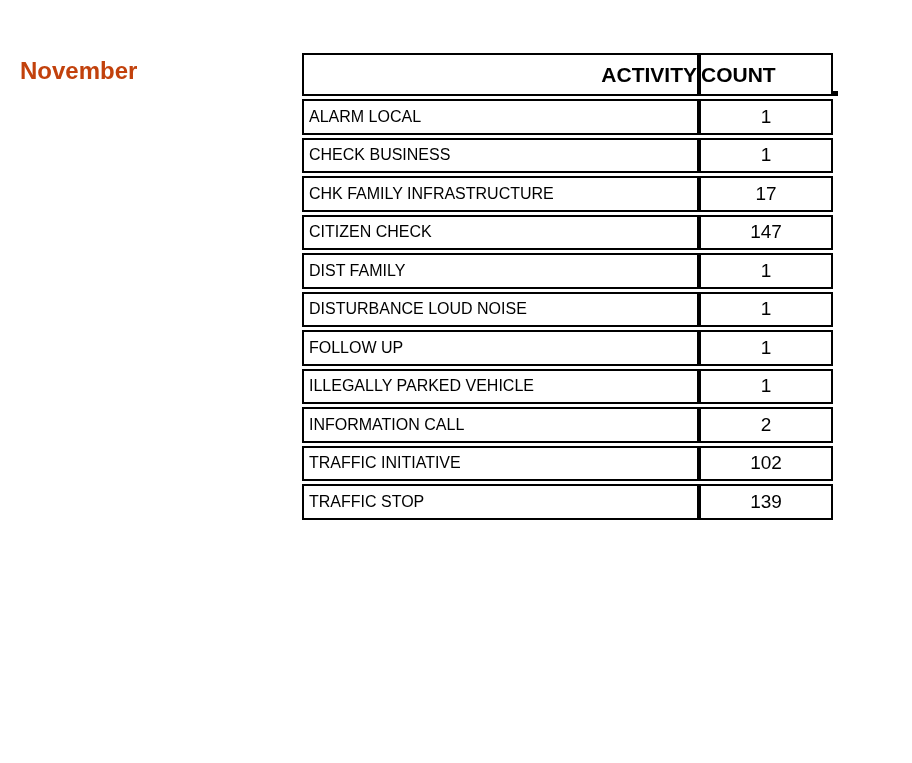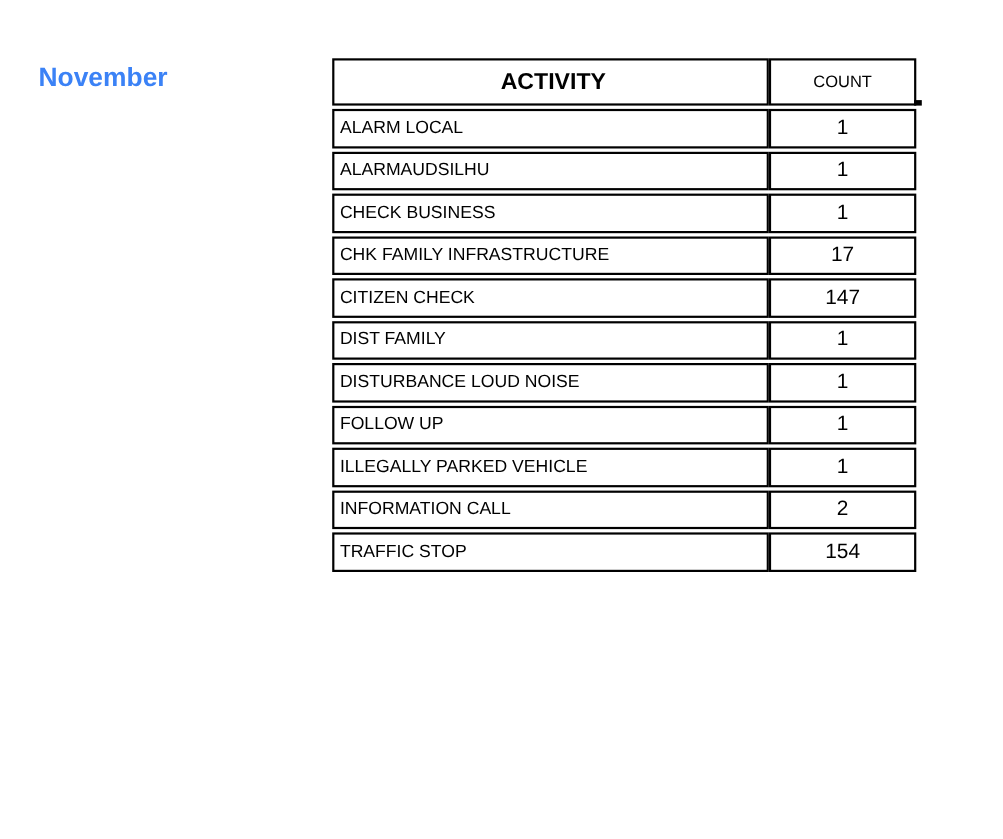--- a/index.html
+++ b/index.html
@@ -10,26 +10,26 @@
     width: 912px;
     height: 763px;
     background: #ffffff;
     position: relative;
     overflow: hidden;
     font-family: "Liberation Sans", sans-serif;
     color: #000000;
   }
   .month-label {
     position: absolute;
-    left: 35px;
+    left: 20px;
     top: 57px;
     font-size: 24px;
     font-weight: bold;
     line-height: 28px;
-    color: #3b82f6;
+    color: #c2410c;
     white-space: nowrap;
   }
   .table-wrap {
     position: absolute;
     left: 302px;
     top: 50px;
   }
   table.activity-table {
     border-collapse: separate;
     border-spacing: 0 3px;
@@ -43,29 +43,29 @@
     background: #ffffff;
     color: #000000;
     overflow: hidden;
     white-space: nowrap;
   }
   th.activity-h {
     height: 43px;
     border-bottom-width: 5px;
     font-size: 21px;
     font-weight: bold;
-    text-align: center;
+    text-align: right;
     padding: 0 0 0 5px;
   }
   th.count-h {
     height: 43px;
     border-bottom-width: 5px;
-    font-size: 15px;
-    font-weight: normal;
-    text-align: center;
+    font-size: 21px;
+    font-weight: bold;
+    text-align: left;
     padding: 0;
   }
   td.activity-c {
     height: 22px;
     font-size: 16px;
     text-align: left;
     padding: 0 0 0 5px;
     vertical-align: middle;
   }
   td.count-c {
@@ -100,24 +100,20 @@
         <th class="activity-h">ACTIVITY</th>
         <th class="count-h">COUNT</th>
       </tr>
     </thead>
     <tbody>
       <tr>
         <td class="activity-c">ALARM LOCAL</td>
         <td class="count-c">1</td>
       </tr>
       <tr>
-        <td class="activity-c">ALARMAUDSILHU</td>
-        <td class="count-c">1</td>
-      </tr>
-      <tr>
         <td class="activity-c">CHECK BUSINESS</td>
         <td class="count-c">1</td>
       </tr>
       <tr>
         <td class="activity-c">CHK FAMILY INFRASTRUCTURE</td>
         <td class="count-c">17</td>
       </tr>
       <tr>
         <td class="activity-c">CITIZEN CHECK</td>
         <td class="count-c">147</td>
@@ -136,19 +132,23 @@
       </tr>
       <tr>
         <td class="activity-c">ILLEGALLY PARKED VEHICLE</td>
         <td class="count-c">1</td>
       </tr>
       <tr>
         <td class="activity-c">INFORMATION CALL</td>
         <td class="count-c">2</td>
       </tr>
       <tr>
+        <td class="activity-c">TRAFFIC INITIATIVE</td>
+        <td class="count-c">102</td>
+      </tr>
+      <tr>
         <td class="activity-c">TRAFFIC STOP</td>
-        <td class="count-c">154</td>
+        <td class="count-c">139</td>
       </tr>
     </tbody>
   </table>
   <div class="header-border-overhang"></div>
 </div>
 
 </body></html>

